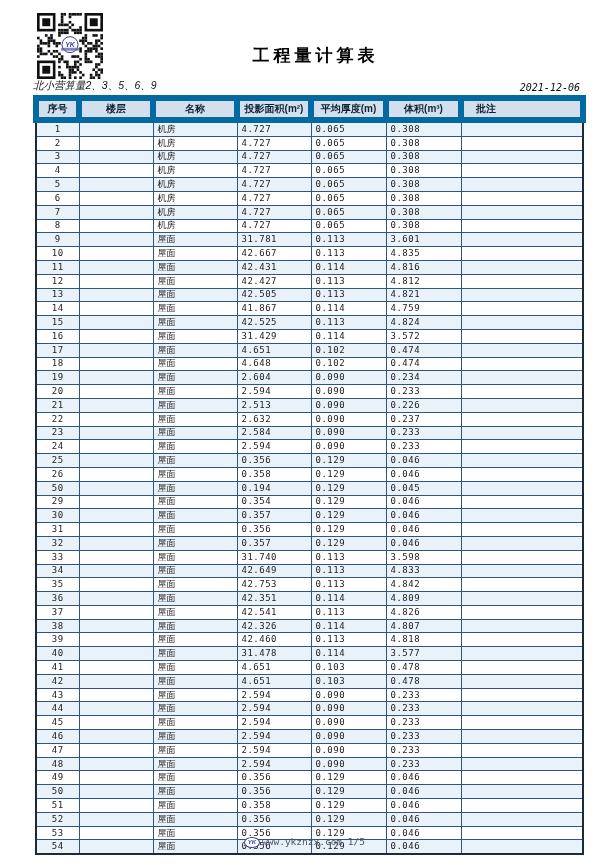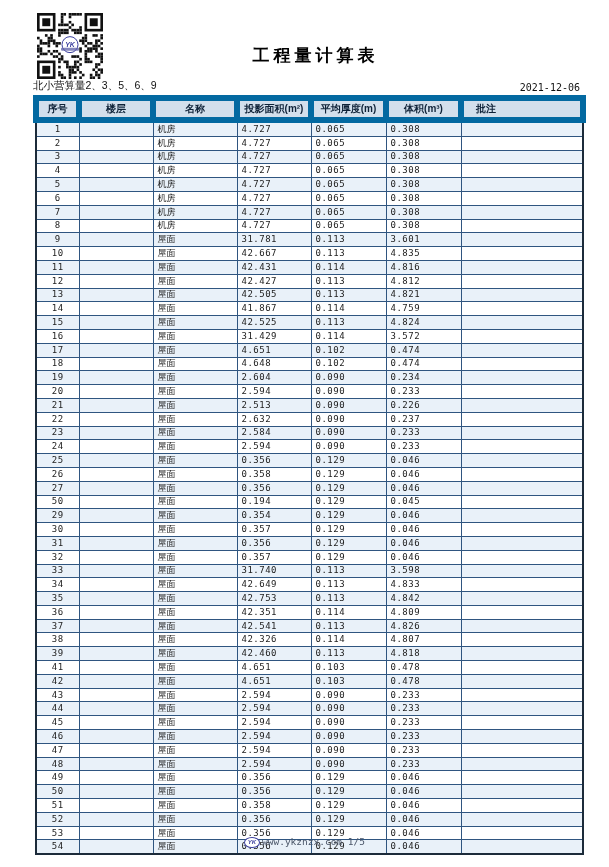--- a/index.html
+++ b/index.html
@@ -11,21 +11,21 @@
   .qr-logo{position:absolute;left:50%;top:50%;transform:translate(-50%,-58%);
            width:15px;height:15px;border:1px solid #3b3f9e;border-radius:50%;
            background:#fff;color:#3b3f9e;font-size:7px;font-weight:bold;
            display:flex;align-items:center;justify-content:center;font-style:italic;}
   .qr-logo-sub{position:absolute;left:50%;top:50%;transform:translate(-50%,62%);
            width:18px;height:3px;background:#5b5ea6;opacity:.75;border-radius:1px;}
   
   .title{position:absolute;top:44px;left:0;right:0;text-align:center;
          font-size:17px;font-weight:bold;letter-spacing:4px;color:#000;padding-left:22px;}
   .subline{position:absolute;top:79px;left:33px;width:547px;display:flex;
-           justify-content:space-between;align-items:flex-end;font-size:10.5px;color:#111;}
+           justify-content:space-between;align-items:flex-end;font-size:10.5px;color:#111;font-style:italic;}
   .subline .date{font-family:"DejaVu Sans Mono",monospace;font-size:10px;}
   
   table.qtable{position:absolute;top:95px;left:33px;width:547px;table-layout:fixed;
          border-collapse:collapse;border:2px solid #1c2b3a;}
   .qtable th{background:#d3dfec;border:6px solid #0369a1;height:16px;
          font-size:10px;font-weight:bold;color:#0f2238;text-align:center;
          padding:0;overflow:hidden;white-space:nowrap;}
   .qtable th.lft{text-align:left;padding-left:12px;}
   .qtable td{border:1px solid #2f5580;height:12.8px;font-size:9px;line-height:1;
          padding:0 0 0 4px;color:#222;text-align:left;overflow:hidden;white-space:nowrap;}
@@ -486,29 +486,20 @@
         <tr>
     <td class="ctr num">26</td>
     <td></td>
     <td>屋面</td>
     <td class="num">0.358</td>
     <td class="num">0.129</td>
     <td class="num">0.046</td>
     <td></td>
   </tr>
         <tr>
-    <td class="ctr num">27</td>
-    <td></td>
-    <td>屋面</td>
-    <td class="num">0.356</td>
-    <td class="num">0.129</td>
-    <td class="num">0.046</td>
-    <td></td>
-  </tr>
-        <tr>
     <td class="ctr num">50</td>
     <td></td>
     <td>屋面</td>
     <td class="num">0.194</td>
     <td class="num">0.129</td>
     <td class="num">0.045</td>
     <td></td>
   </tr>
         <tr>
     <td class="ctr num">29</td>
@@ -600,20 +591,29 @@
     <td class="num">4.807</td>
     <td></td>
   </tr>
         <tr>
     <td class="ctr num">39</td>
     <td></td>
     <td>屋面</td>
     <td class="num">42.460</td>
     <td class="num">0.113</td>
     <td class="num">4.818</td>
+    <td></td>
+  </tr>
+        <tr>
+    <td class="ctr num">40</td>
+    <td></td>
+    <td>屋面</td>
+    <td class="num">31.478</td>
+    <td class="num">0.114</td>
+    <td class="num">3.577</td>
     <td></td>
   </tr>
         <tr>
     <td class="ctr num">41</td>
     <td></td>
     <td>屋面</td>
     <td class="num">4.651</td>
     <td class="num">0.103</td>
     <td class="num">0.478</td>
     <td></td>

